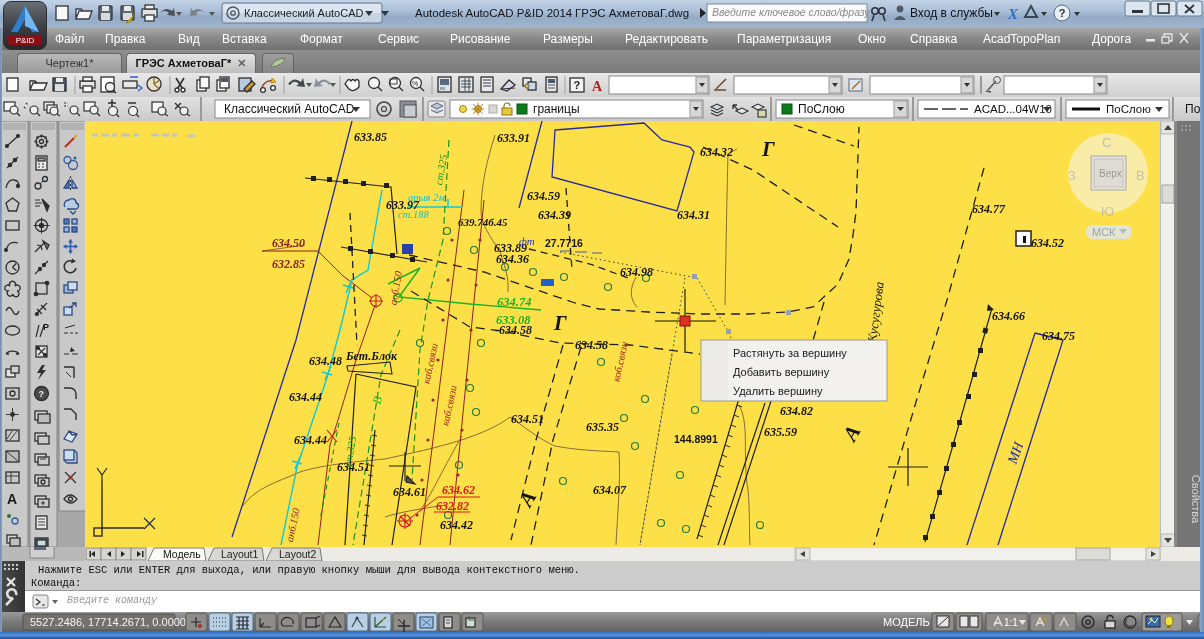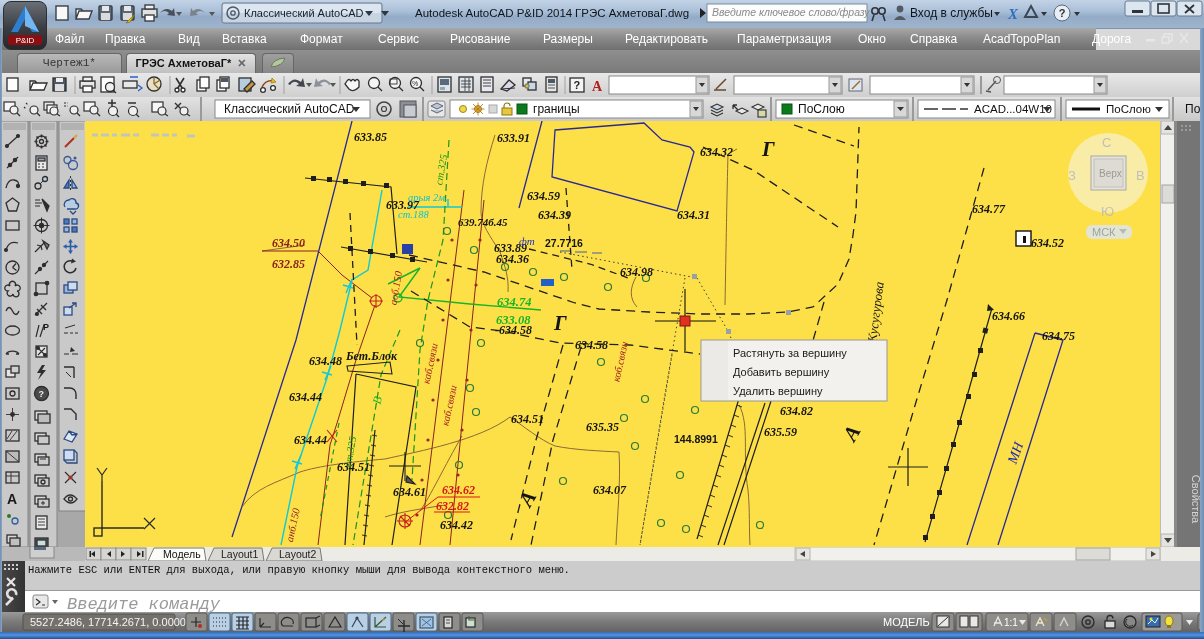--- a/index.html
+++ b/index.html
@@ -6,21 +6,21 @@
   body{width:1204px;height:639px;position:relative;overflow:hidden;
        font-family:"Liberation Sans", sans-serif;background:#d9d9d9;}
   .abs{position:absolute;}
   
   #titlebar{left:0;top:0;width:1204px;height:28px;
     background:linear-gradient(#c3d3e6 0%,#aabfd8 40%,#94abc8 60%,#9fb4cc 100%);
     border-bottom:1px solid #7e92ab;}
   #appbtn{left:3px;top:1px;width:42px;height:47px;z-index:30;
     background:linear-gradient(#6a6f75,#3a3d42 55%,#26282c);
     border:1px solid #2c2e31;border-radius:8px;}
-  #menubar{left:0;top:28px;width:1096px;height:22px;
+  #menubar{left:0;top:28px;width:1204px;height:22px;
     background:linear-gradient(#a8a8a8,#8a8a8a 45%,#6f6f6f);
     color:#fff;font-size:12px;}
   #tabbar{left:0;top:50px;width:1204px;height:23px;
     background:linear-gradient(#8f8f8f,#7a7a7a);border-bottom:1px solid #5f5f5f;}
   .ftab{position:absolute;top:3px;height:20px;border:1px solid #666;
     border-bottom:none;border-radius:4px 4px 0 0;font-size:11px;color:#222;
     text-align:center;line-height:19px;}
   #toolrow1{left:0;top:73px;width:1204px;height:24px;
     background:linear-gradient(#e8e8e8,#cfcfcf);border-bottom:1px solid #a9a9a9;}
   #toolrow2{left:0;top:97px;width:1204px;height:24px;
@@ -140,21 +140,21 @@
     </g>
     <rect x="1146" y="11" width="9" height="2.5" fill="#e8e8e8"></rect>
     <g fill="none" stroke="#e8e8e8" stroke-width="1.3">
       <rect x="1162" y="9" width="7" height="6"></rect>
         <path d="M1164 9 v-3 h8 v7 h-3"></path>
       <path d="M1180 5 l8 10 M1188 5 l-8 10"></path>
     </g>
   </svg>
 </div>
 <div class="abs" id="tabbar">
-  <div class="ftab" style="left:17px;width:103px;background:linear-gradient(#b9b9b9,#989898);color:#333;font-family:Liberation Mono, monospace;">Чертеж1*</div>
+  <div class="ftab" style="left:17px;width:103px;background:linear-gradient(#b9b9b9,#989898);color:#333;">Чертеж1*</div>
   <div class="ftab" style="left:126px;width:128px;background:linear-gradient(#e3e3e3,#bdbdbd);color:#111;font-weight:bold;">ГРЭС АхметоваГ*&nbsp;&nbsp;<span style="color:#666;">✕</span></div>
   <div class="ftab" style="left:262px;width:30px;background:linear-gradient(#9f9f9f,#868686);">
     <svg width="28" height="18">
         <path d="M7 13 q2 -8 14 -9 q-2 8 -14 9 z" fill="#b5c79f" stroke="#6a7a5a"></path>
       </svg>
   </div>
 </div>
 <div class="abs" id="toolrow1">
 <svg width="1204" height="24">
  <g fill="none" stroke="#2f2f2f" stroke-width="1.3">
@@ -951,29 +951,30 @@
   <rect x="795" y="0" width="365" height="14" fill="#f1f0ec" stroke="#c2c1bc" stroke-width="1"></rect>
   <rect x="796" y="1" width="14" height="12" fill="#e6e5e0" stroke="#b5b4af"></rect>
   <polygon points="805,4 805,10 800,7" fill="#444"></polygon>
   <rect x="1146" y="1" width="14" height="12" fill="#e6e5e0" stroke="#b5b4af"></rect>
   <polygon points="1151,4 1151,10 1156,7" fill="#444"></polygon>
   <rect x="1076" y="1" width="34" height="12" fill="#dcdbd6" stroke="#a5a4a0"></rect>
 </svg>
 </div>
 <div class="abs" id="cmdstrip"></div>
 <div class="abs" id="cmdhist">
- <div style="margin:3px 0 0 3px;">Нажмите ESC или ENTER для выхода, или правую кнопку мыши для вывода контекстного меню.</div>
+ <div style="margin:3px 0 0 13px;">Нажмите ESC или ENTER для выхода, или правую кнопку мыши для вывода контекстного меню.</div>
+ <div style="margin:1px 0 0 6px;">Команда:</div>
 </div>
 <div class="abs" id="cmdin">
   <svg width="200" height="22">
     <rect x="8" y="4" width="15" height="13" rx="2" fill="#e8e8e8" stroke="#888"></rect>
     <path d="M11 8 l4 3 -4 3 M17 14 h3" stroke="#333" stroke-width="1.2" fill="none"></path>
     <polygon points="27,9 33,9 30,13" fill="#666"></polygon>
   </svg>
-  <div style="position:absolute;left:42px;top:4px;font-family:'Liberation Mono',monospace;font-style:italic;font-size:17px;color:#9a9a9a;">Введите команду</div>
+  <div style="position:absolute;left:42px;top:4px;font-family:'Liberation Mono',monospace;font-style:italic;font-size:10px;color:#9a9a9a;">Введите команду</div>
 </div>
 <div class="abs" id="cmdstripicons">
   <svg width="25" height="51" style="position:absolute;left:0;top:561px;">
     <g fill="#cfcfcf">
         <rect x="4" y="3" width="2" height="2"></rect>
         <rect x="8" y="3" width="2" height="2"></rect>
         <rect x="12" y="3" width="2" height="2"></rect>
         <rect x="16" y="3" width="2" height="2"></rect>
         <rect x="4" y="7" width="2" height="2"></rect>
         <rect x="8" y="7" width="2" height="2"></rect>

